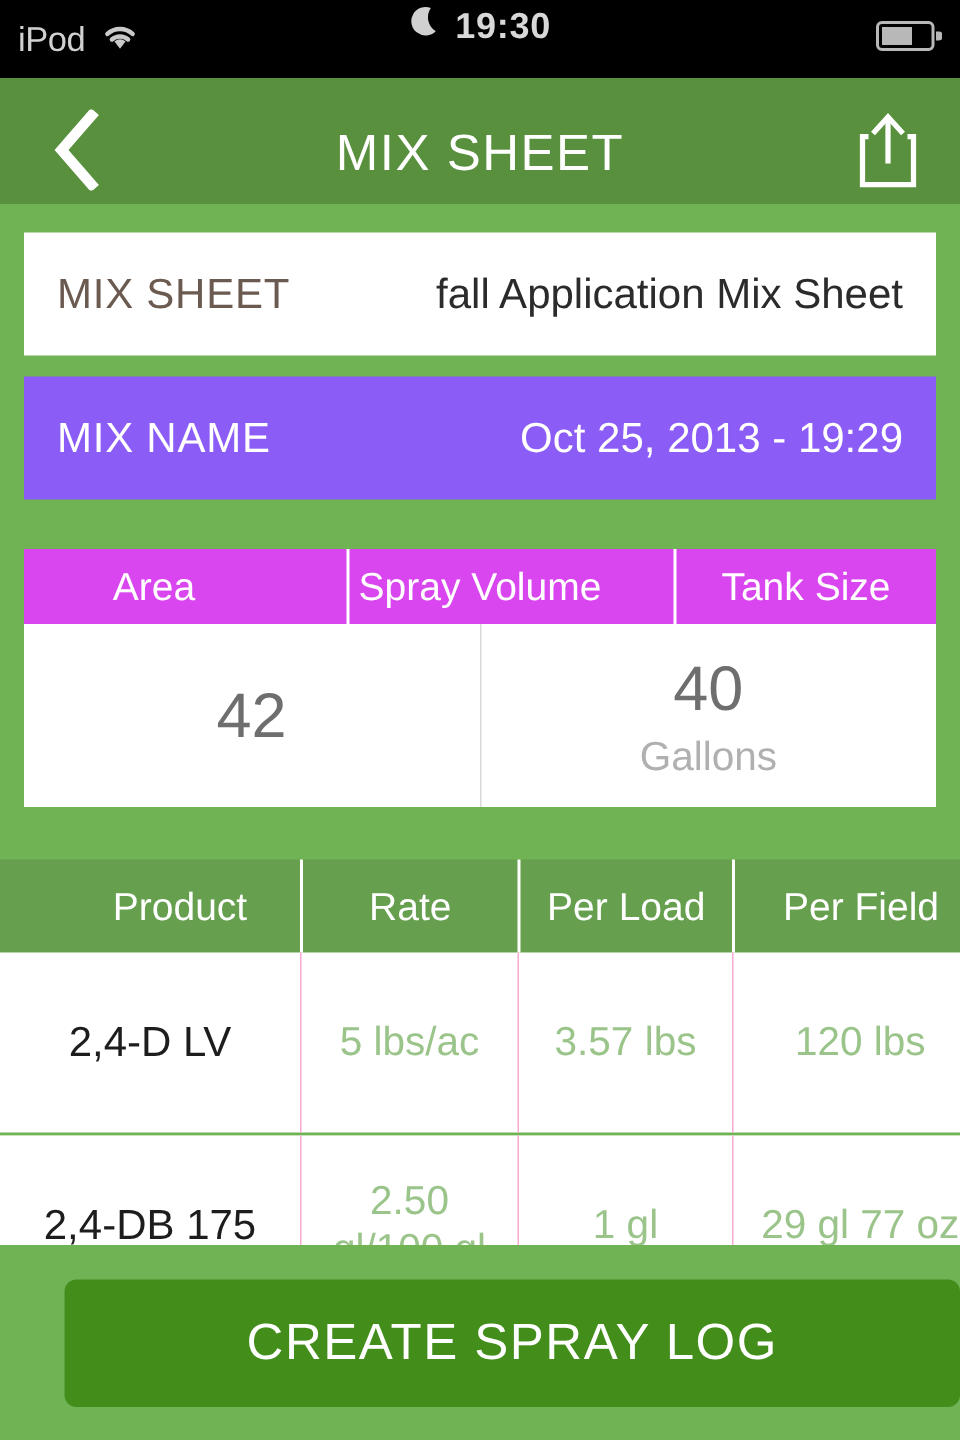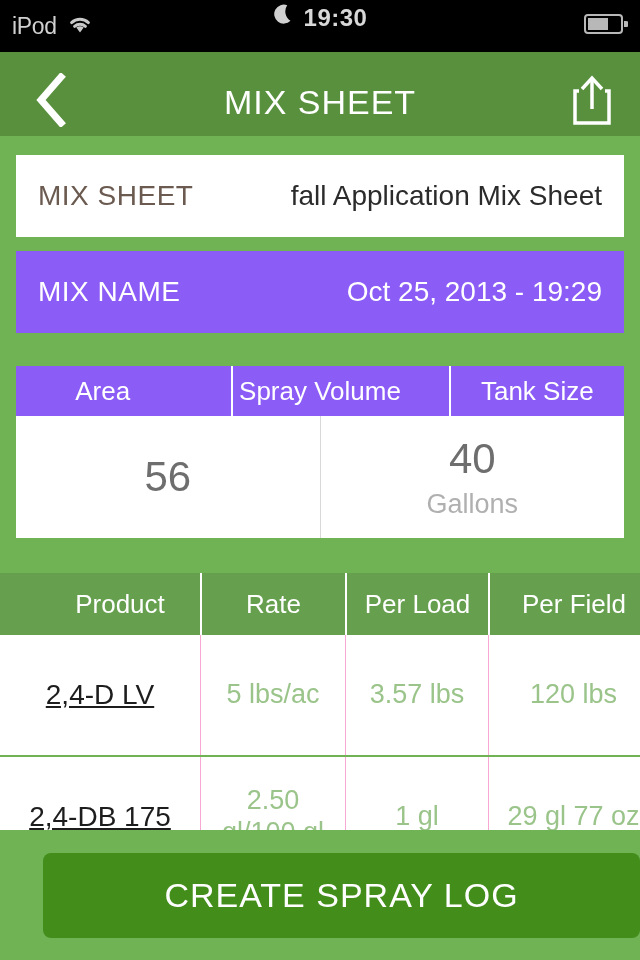--- a/index.html
+++ b/index.html
@@ -60,21 +60,21 @@
   .info-value {
     margin-left:auto; font-size:28px; color:#2b2b2b; text-align:right;
     white-space:nowrap;
   }
   .info-card.dark .info-value { color:#ffffff; }
 
   
   .stats {
     margin:33px 16px 0 16px; background:#fff;
   }
-  .stats-head { display:flex; background:#8b5cf6; height:50px;gap:42px; }
+  .stats-head { display:flex; background:#d946ef; height:50px;gap:42px; }
   .stats-head div {
     flex:1; display:flex; align-items:center; justify-content:center;
     color:#fff; font-size:26px; border-left:2px solid #ffffff;
   }
   .stats-head div:first-child { border-left:none; }
   .stats-body { display:flex; height:122px; background:#fff; }
   .stats-body .cell {
     flex:1; display:flex; flex-direction:column;
     align-items:center; justify-content:center; gap:6px;
     border-left:1px solid #d8d8d8;
@@ -95,21 +95,21 @@
   .prow.data { background:#fff; height:122px; border-bottom:2px solid #6fb354; }
   .prow.data .pcell {
     display:flex; align-items:center; justify-content:center;
     text-align:center; border-left:1px solid #f9a8d4; padding:0 6px;
   }
   .prow.data .pcell:first-child { border-left:none; }
   .pcell.c-product { width:200px; flex:none; }
   .pcell.c-rate    { width:145px; flex:none; }
   .pcell.c-load    { width:143px; flex:none; }
   .pcell.c-field   { width:170px; flex:none; }
-  .p-name { font-size:28px; color:#1d1d1d;text-decoration:underline; }
+  .p-name { font-size:28px; color:#1d1d1d; }
   .p-val  { font-size:27px; color:#9ac48a; line-height:1.18; }
 
   
   .bottombar {
     position:absolute; left:0; right:0; bottom:0; height:130px;
     background:#6fb354; display:flex; align-items:center; justify-content:center;padding-left:43px;
   }
   .cta {
     width:608px; height:85px; background:#438d1b; border:none;
     border-radius:8px; color:#fff; font-size:34px; letter-spacing:1px;
@@ -184,21 +184,21 @@
     </div>
 
     <div class="stats">
       <div class="stats-head">
         <div>Area</div>
         <div>Spray Volume</div>
         <div>Tank Size</div>
       </div>
       <div class="stats-body">
         <div class="cell">
-          <span class="stat-num">56</span>
+          <span class="stat-num">42</span>
         </div>
         <div class="cell">
           <span class="stat-num">40</span>
           <span class="stat-unit">Gallons</span>
         </div>
       </div>
     </div>
 
     <div class="ptable">
       <div class="prow head">

